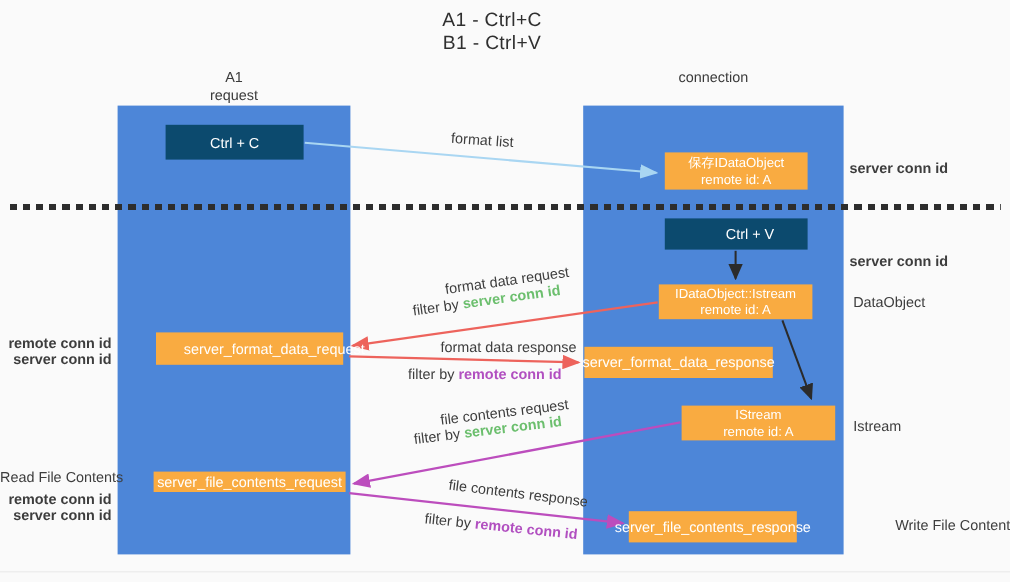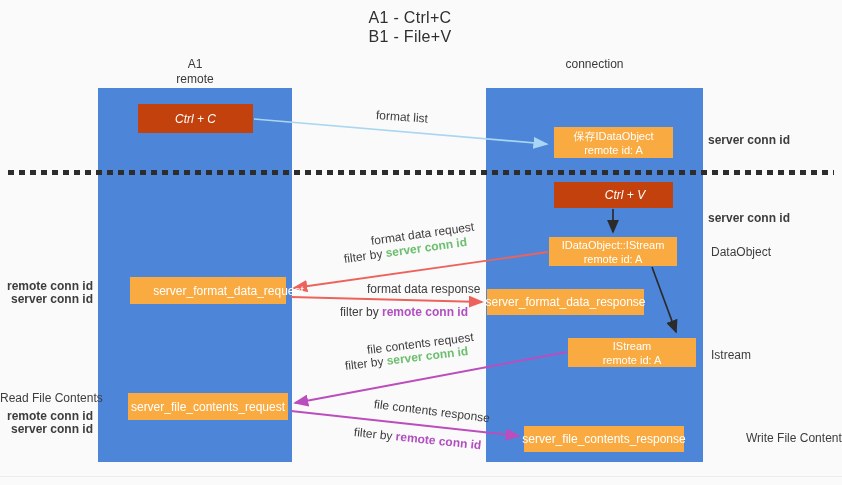--- a/index.html
+++ b/index.html
@@ -14,21 +14,21 @@
   }
   .col-header {
     position:absolute; text-align:center; font-size:12px; line-height:15px; color:#3a3a3a;
   }
   .lifeline { position:absolute; background:#4d86d8; z-index:1; }
   .node {
     position:absolute; z-index:3; display:flex; flex-direction:column;
     align-items:center; justify-content:center; color:#ffffff;
     font-size:12px; line-height:14px; text-align:center;
   }
-  .node.green { background:#c2410c;font-style:italic; }
+  .node.green { background:#0c4a6e; }
   .node.orange { background:#f9ab41; }
   .node .l2 { font-size:11px; }
   .two-line { font-size:11px; }
   svg.arrows { position:absolute; left:0; top:0; z-index:2; pointer-events:none; }
   .dotted {
     position:absolute; left:8px; top:170px; width:826px; height:5px; z-index:2;
     background:repeating-linear-gradient(to right, #2d2d2d 0 6px, transparent 6px 11px);
   }
   .flow-label {
     position:absolute; z-index:4; font-size:12px; color:#3d3d3d; white-space:nowrap;
@@ -40,26 +40,26 @@
   .side-left { width:93px; text-align:right; left:0; }
   .bottom-edge { position:absolute; left:0; top:476px; width:842px; height:1px; background:#ececec; }
 </style>
 </head>
 <body>
 
 <div class="stage">
 
   <div class="title">
     <div>A1 - Ctrl+C</div>
-    <div>B1 - File+V</div>
+    <div>B1 - Ctrl+V</div>
   </div>
 
   <div class="col-header" style="left:98px; top:57px; width:194px;">
     <div>A1</div>
-    <div>remote</div>
+    <div>request</div>
   </div>
   <div class="col-header" style="left:486px; top:57px; width:217px;">
     <div>connection</div>
   </div>
 
   <div class="lifeline" style="left:98px; top:88px; width:194px; height:374px;"></div>
   <div class="lifeline" style="left:486px; top:88px; width:217px; height:374px;"></div>
 
   <div class="dotted"></div>
 
@@ -94,42 +94,42 @@
   <div class="node orange two-line" style="left:554px; top:127px; width:119px; height:31px;">
     <div>保存IDataObject</div>
     <div class="l2">remote id: A</div>
   </div>
 
   <div class="node green" style="left:554px; top:182px; width:119px; height:26px;padding-left:23px;">
     <div>Ctrl + V</div>
   </div>
 
   <div class="node orange two-line" style="left:549px; top:237px; width:128px; height:29px;">
-    <div>IDataObject::IStream</div>
+    <div>IDataObject::Istream</div>
     <div class="l2">remote id: A</div>
   </div>
 
   <div class="node orange" style="left:130px; top:277px; width:156px; height:27px;padding-left:41px;">
     <div>server_format_data_request</div>
   </div>
 
   <div class="node orange" style="left:487px; top:289px; width:157px; height:26px;">
     <div>server_format_data_response</div>
   </div>
 
   <div class="node orange two-line" style="left:568px; top:338px; width:128px; height:29px;">
     <div>IStream</div>
     <div class="l2">remote id: A</div>
   </div>
 
-  <div class="node orange" style="left:128px; top:393px; width:160px; height:27px;">
+  <div class="node orange" style="left:128px; top:393px; width:160px; height:17px;">
     <div>server_file_contents_request</div>
   </div>
 
-  <div class="node orange" style="left:524px; top:426px; width:160px; height:26px;">
+  <div class="node orange" style="left:524px; top:426px; width:140px; height:26px;">
     <div>server_file_contents_response</div>
   </div>
 
   <div class="flow-label" style="left:376px; top:108px; transform:rotate(4deg);">format list</div>
 
   <div class="flow-label" style="left:371px; top:234px; transform:rotate(-8deg);">format data request</div>
   <div class="flow-label" style="left:344px; top:252px; transform:rotate(-8deg);">
     <span>filter by </span><span class="green-txt">server conn id</span>
   </div>
 

